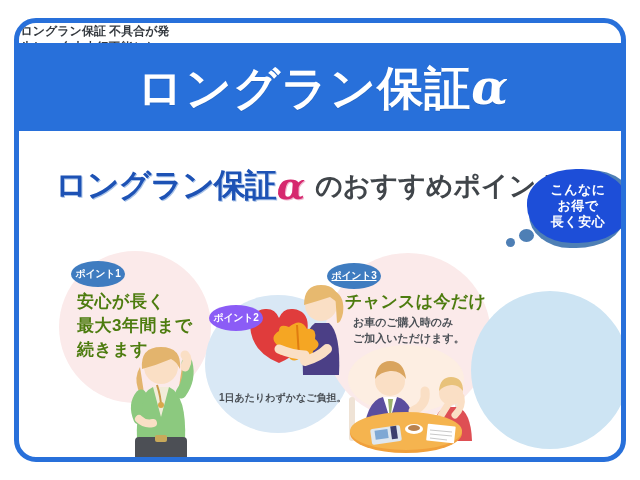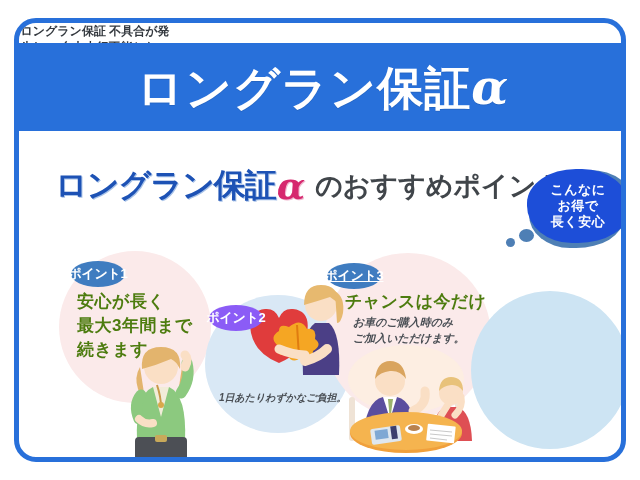--- a/index.html
+++ b/index.html
@@ -132,21 +132,21 @@
   
   .badge {
     position: absolute;
     width: 54px;
     height: 26px;
     border-radius: 50%;
     display: flex;
     align-items: center;
     justify-content: center;
     color: #ffffff;
-    font-size: 13px;
+    font-size: 10px;
     font-weight: bold;
     letter-spacing: -.3px;
     white-space: nowrap;
   }
   .badge::before,
   .badge::after {
     content: "";
     position: absolute;
     border-radius: 50%;
     background: inherit;
@@ -166,21 +166,20 @@
     position: absolute;
     color: #4d7c0f;
     font-weight: bold;
     white-space: nowrap;
   }
   .point-sub {
     position: absolute;
     color: #4a4f55;
     font-weight: bold;
     white-space: nowrap;
-    font-style: italic;
   }
   .point-head span, .point-sub span { display: block; }
 
   #point1-text { left: 58px; top: 267px; font-size: 17px; line-height: 24px; letter-spacing: .5px; }
   #point2-text { left: 192px; top: 345px; font-size: 17px; line-height: 22px; letter-spacing: .2px; }
   #point2-sub  { left: 200px; top: 368px; font-size: 10px; line-height: 14px; }
   #point3-text { left: 326px; top: 268px; font-size: 17px; line-height: 22px; letter-spacing: .3px; }
   #point3-sub  { left: 334px; top: 291px; font-size: 11px; line-height: 16px; }
   #point4-text {
     left: 456px; top: 292px; width: 152px;

